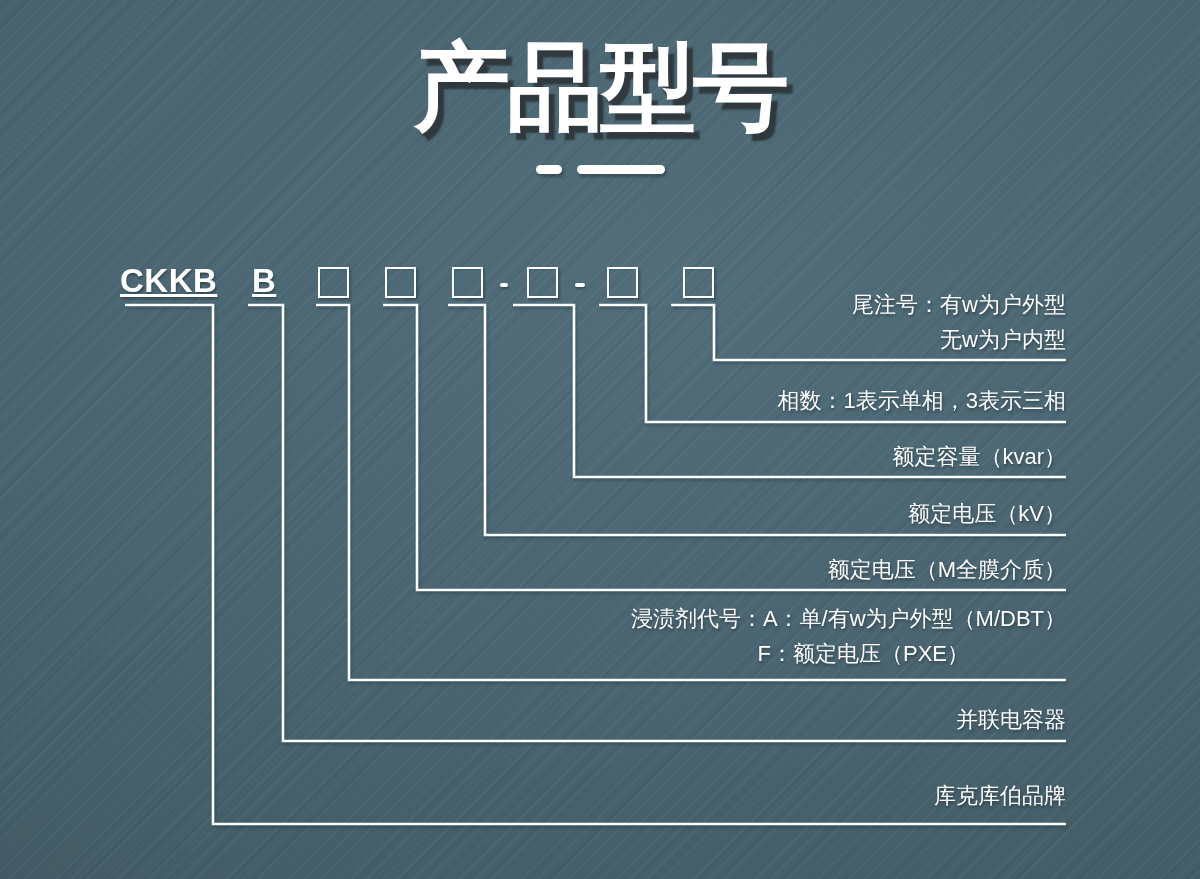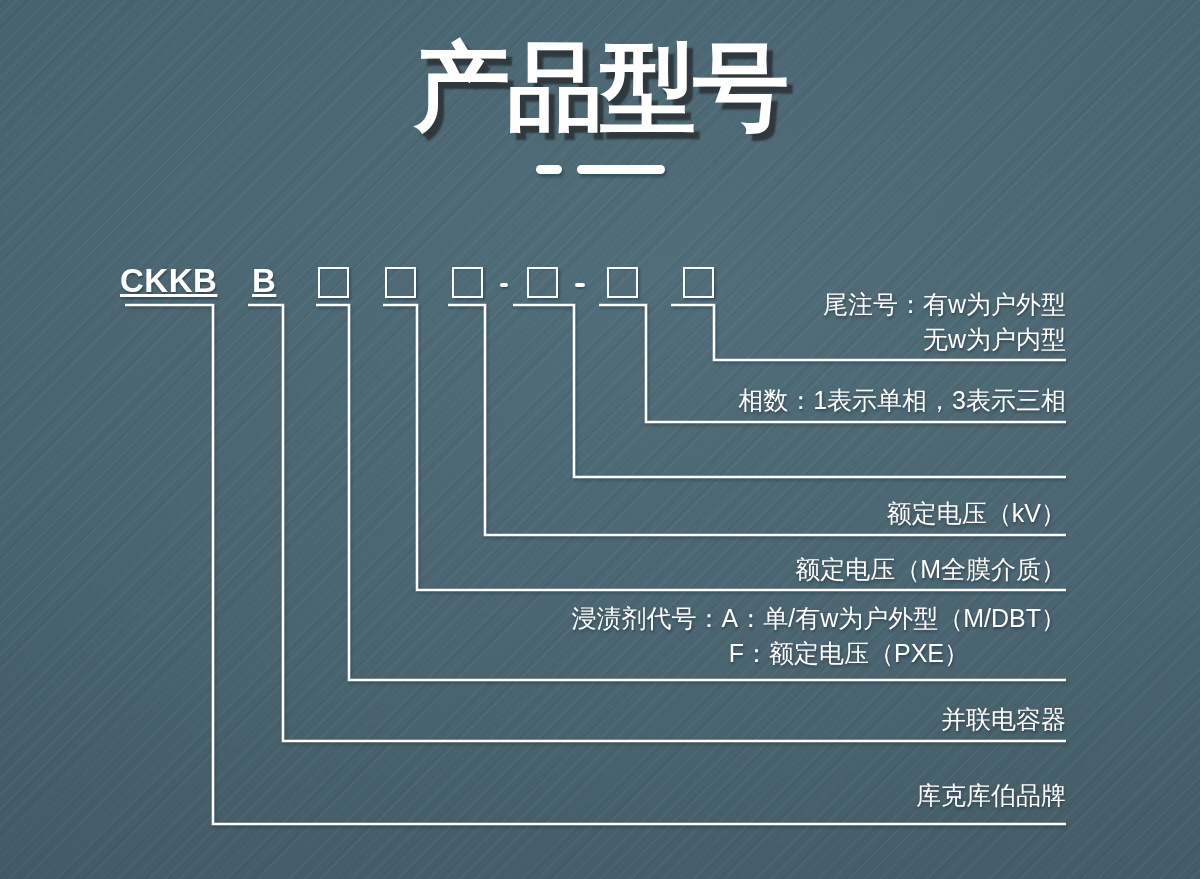--- a/index.html
+++ b/index.html
@@ -63,21 +63,21 @@
     filter:drop-shadow(1px 2px 1.5px rgba(8,18,24,0.3));
   }
   .connectors polyline{
     fill:none;stroke:#fbfdfd;stroke-width:2.6px;
     stroke-linejoin:miter;stroke-linecap:butt;
   }
 
   
   .label{
     position:absolute;right:134px;
-    color:#ffffff;font-size:25px;line-height:35px;
+    color:#ffffff;font-size:22px;line-height:35px;
     text-align:right;white-space:nowrap;
     text-shadow:1px 2px 3px rgba(15,25,30,0.45);
   }
   .label .ln{display:block;}
   .label .ln-indent{padding-right:97px;}
 </style>
 </head>
 <body>
 
 <div class="screen">
@@ -113,20 +113,23 @@
 
   <div class="label" style="top:287px;">
     <span class="ln">尾注号：有w为户外型</span>
     <span class="ln">无w为户内型</span>
   </div>
 
   <div class="label" style="top:383px;text-align:right;">
     <span class="ln">相数：1表示单相，3表示三相</span>
   </div>
 
+  <div class="label" style="top:439px;">
+    <span class="ln">额定容量（kvar）</span>
+  </div>
 
   <div class="label" style="top:496px;">
     <span class="ln">额定电压（kV）</span>
   </div>
 
   <div class="label" style="top:552px;">
     <span class="ln">额定电压（M全膜介质）</span>
   </div>
 
   <div class="label" style="top:601px;">

